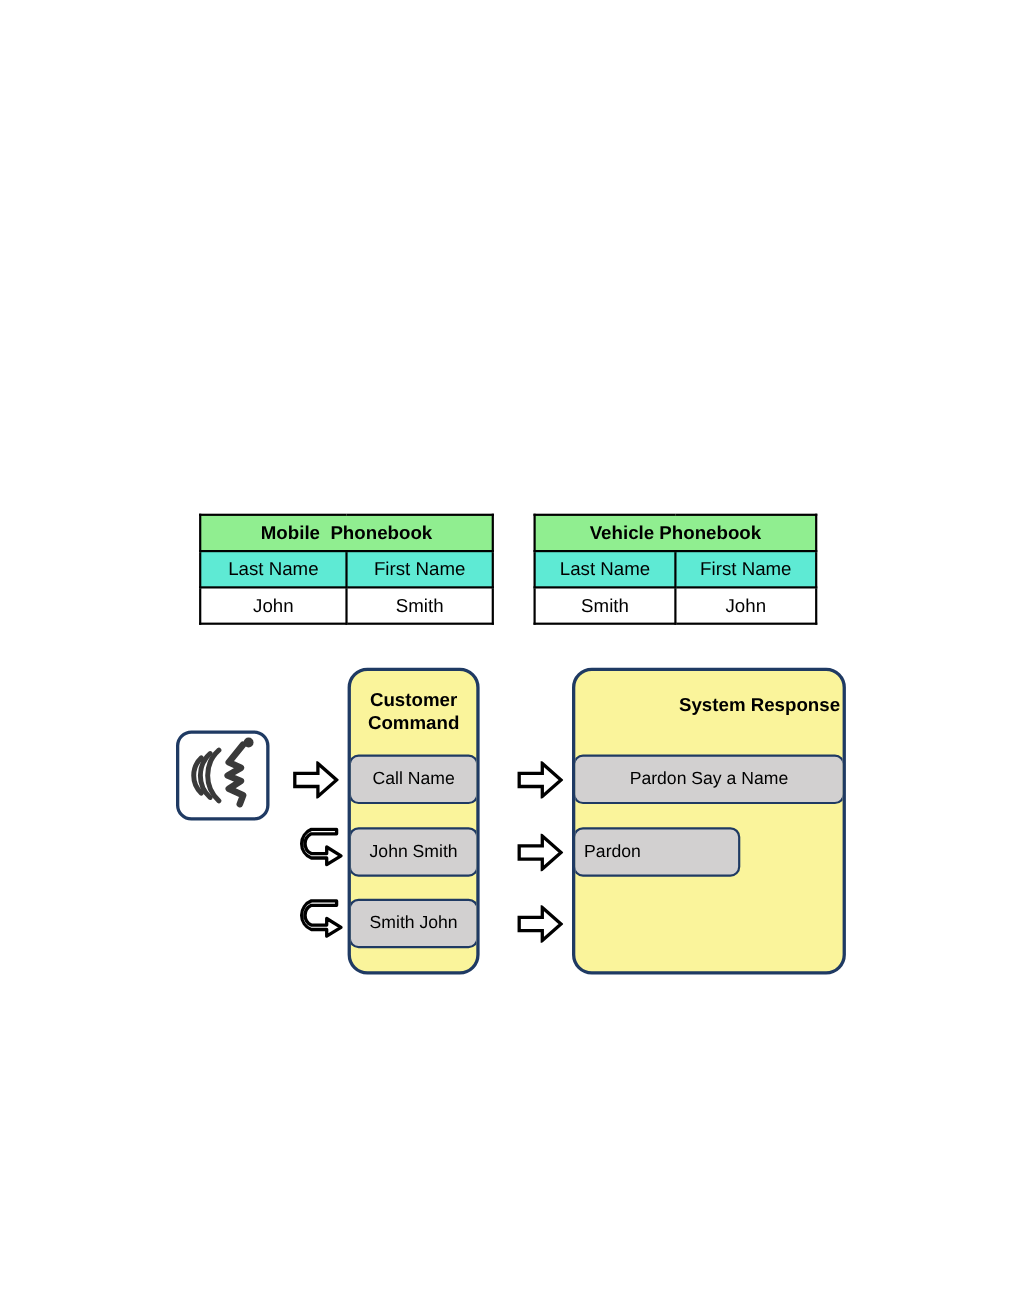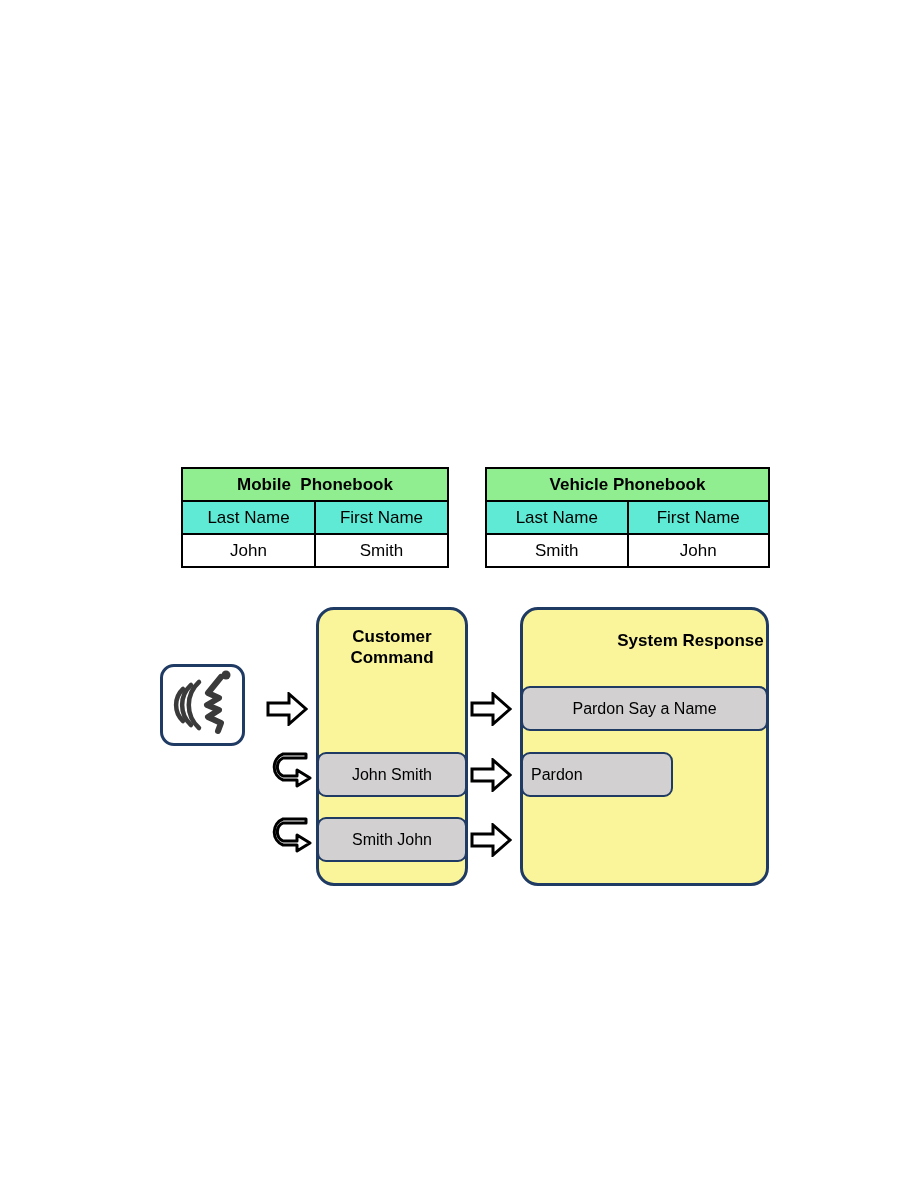--- a/index.html
+++ b/index.html
@@ -47,21 +47,21 @@
   .pb-colhead {
     background: #5eead4;
     font-weight: normal;
   }
   .pb-cell {
     background: #ffffff;
     border-radius: 14px;
   }
 
   #table-mobile  { left: 181px; top: 460px; width: 268px; }
-  #table-vehicle { left: 485px; top: 460px; width: 285px; }
+  #table-vehicle { left: 485px; top: 460px; width: 258px; }
 
   
   #speech-box {
     position: absolute;
     left: 160px;
     top: 657px;
     width: 85px;
     height: 82px;
     background: #ffffff;
     border: 3px solid #1F3A63;
@@ -72,21 +72,21 @@
 
   
   .panel {
     position: absolute;
     background: #FAF49B;
     border: 3px solid #1F3A63;
     border-radius: 18px;
     box-sizing: border-box;
     overflow: hidden;
   }
-  #panel-command  { left: 316px; top: 600px; width: 152px; height: 279px; }
+  #panel-command  { left: 316px; top: 600px; width: 120px; height: 279px; }
   #panel-response { left: 520px; top: 600px; width: 249px; height: 279px; }
 
   .panel-title {
     position: absolute;
     left: 0;
     width: 100%;
     text-align: center;
     font-weight: bold;
     font-size: 17px;
     color: #000000;
@@ -205,20 +205,23 @@
   <div class="arrow-block" id="arrow-source">
     <svg width="42" height="34" viewBox="0 0 42 34">
       <polygon points="2,11 23,11 23,2 40,17 23,32 23,23 2,23" fill="#ffffff" stroke="#000000" stroke-width="3" stroke-linejoin="miter"></polygon>
     </svg>
   </div>
 
   <div class="panel" id="panel-command">
     <div class="panel-title">Customer
 Command</div>
 
+    <div class="flow-row row-gray" id="row-call-name">
+      <span>Call Name</span>
+    </div>
 
     <div class="flow-row row-gray" id="row-john-smith">
       <span>John Smith</span>
     </div>
 
     <div class="flow-row row-gray" id="row-smith-john">
       <span>Smith John</span>
     </div>
   </div>
 

